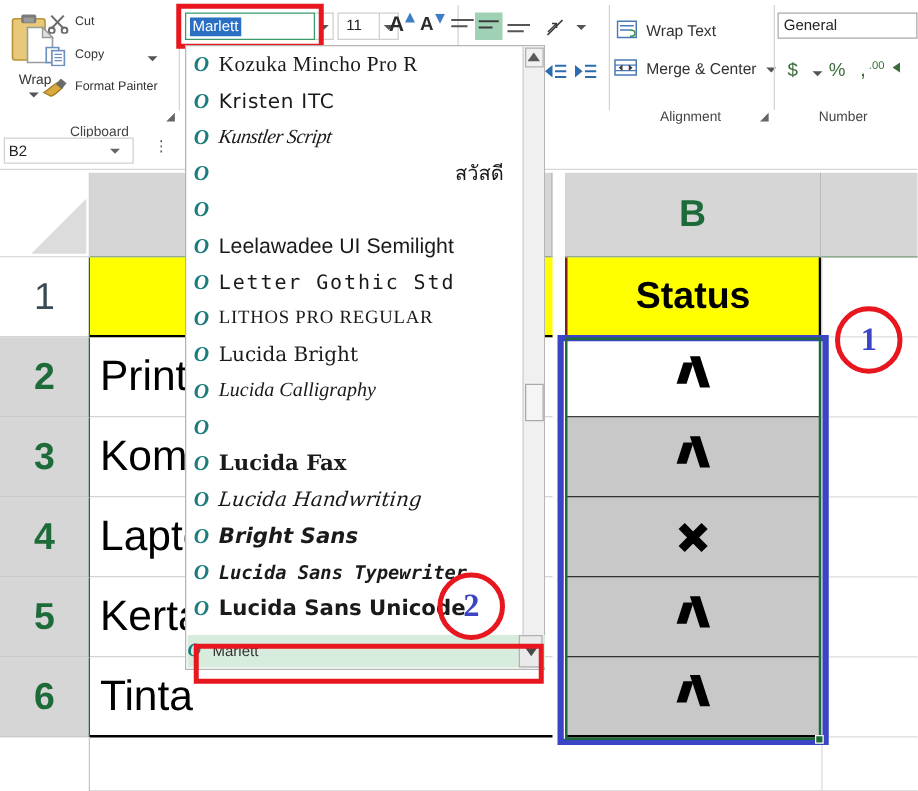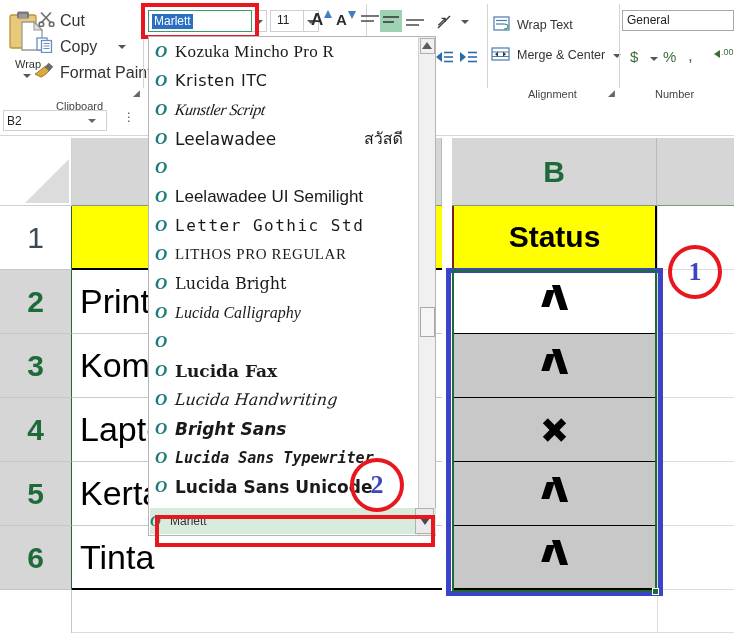--- a/index.html
+++ b/index.html
@@ -13,21 +13,21 @@
   
   #ribbon{position:absolute;left:0;top:0;width:734px;height:110px;background:#ffffff;}
   .grp-sep{position:absolute;top:4px;width:1px;height:84px;background:#d4d4d4;}
   .grp-label{position:absolute;font-size:11px;color:#444;}
   .dlg-launcher{position:absolute;font-size:9px;color:#666;}
 
   
   #paste-btn{position:absolute;left:2px;top:6px;width:48px;height:78px;text-align:center;cursor:default;}
   #paste-label{position:absolute;left:4px;top:52px;width:44px;font-size:11px;color:#333;text-align:center;}
   #paste-caret{position:absolute;left:21px;top:68px;width:0;height:0;border-left:4px solid transparent;border-right:4px solid transparent;border-top:4px solid #555;}
-  .clip-item{position:absolute;font-size:16px;color:#333;white-space:nowrap;cursor:default;}
+  .clip-item{position:absolute;font-size:10px;color:#333;white-space:nowrap;cursor:default;}
 
   
   #font-name-box{position:absolute;left:148px;top:10px;width:104px;height:22px;border:1px solid #3a9a6d;background:#fff;box-sizing:border-box;}
   #font-name-text{position:absolute;left:3px;top:3px;font-size:12px;color:#fff;background:#2a6fc4;padding:1px 2px;line-height:13px;}
   #font-name-caret-btn{position:absolute;left:252px;top:10px;width:15px;height:22px;background:#fff;border:1px solid #cfcfcf;border-left:none;box-sizing:border-box;}
   #font-size-box{position:absolute;left:270px;top:10px;width:34px;height:22px;border:1px solid #cfcfcf;background:#fff;box-sizing:border-box;}
   #font-size-text{position:absolute;left:277px;top:13px;font-size:12px;color:#222;}
   #font-size-caret-btn{position:absolute;left:304px;top:10px;width:15px;height:22px;background:#fff;border:1px solid #cfcfcf;border-left:none;box-sizing:border-box;}
   .caret-dn{position:absolute;width:0;height:0;border-left:4px solid transparent;border-right:4px solid transparent;border-top:4px solid #555;}
   .grow-shrink{position:absolute;font-size:17px;color:#2b5f9e;font-weight:600;}
@@ -245,21 +245,21 @@
   <div id="numfmt-box"></div>
   <span id="numfmt-text">General</span>
 
   <span class="num-sym" style="left:630px;top:48px;">$</span>
   <span class="caret-dn" style="left:650px;top:57px;"></span>
   <span class="num-sym" style="left:663px;top:48px;color:#3a6d3a;">%</span>
   <span class="num-sym" style="left:688px;top:46px;color:#3a6d3a;font-size:17px;">,</span>
   <svg width="9" height="9" style="position:absolute;left:714px;top:50px;">
       <polygon points="0,4 6,0 6,8" fill="#3a6d3a"></polygon>
     </svg>
-  <span style="position:absolute;left:721px;top:47px;font-size:9px;color:#3a6d3a;text-align:center;">.00</span>
+  <span style="position:absolute;left:695px;top:47px;font-size:9px;color:#3a6d3a;text-align:center;">.00</span>
 
   <span class="grp-label" style="left:655px;top:88px;">Number</span>
 </div>
 
 <div id="namebox"></div>
 <span id="namebox-text">B2</span>
 <span id="namebox-caret"></span>
 <div id="fx-dots">⋮</div>
 <div id="fbar-sep"></div>
 
@@ -369,21 +369,20 @@
       <span class="dd-name" style="font-family:'DejaVu Sans',sans-serif;font-size:16px;letter-spacing:.6px;">Kristen ITC</span>
     </div>
 
     <div class="dd-item">
       <span class="dd-o">O</span>
       <span class="dd-name" style="font-family:'Liberation Serif',serif;font-style:italic;font-size:16px;transform:skewX(-8deg);display:inline-block;letter-spacing:-.5px;">Kunstler Script</span>
     </div>
 
     <div class="dd-item">
       <span class="dd-o">O</span>
-      <span class="dd-name" style="font-family:'DejaVu Sans',sans-serif;font-size:17px;">Leelawadee</span>
       <span class="dd-extra">สวัสดี</span>
     </div>
 
     <div class="dd-item">
       <span class="dd-o">O</span>
     </div>
 
     <div class="dd-item">
       <span class="dd-o">O</span>
       <span class="dd-name" style="font-family:'Liberation Sans',sans-serif;font-size:17px;">Leelawadee UI Semilight</span>

